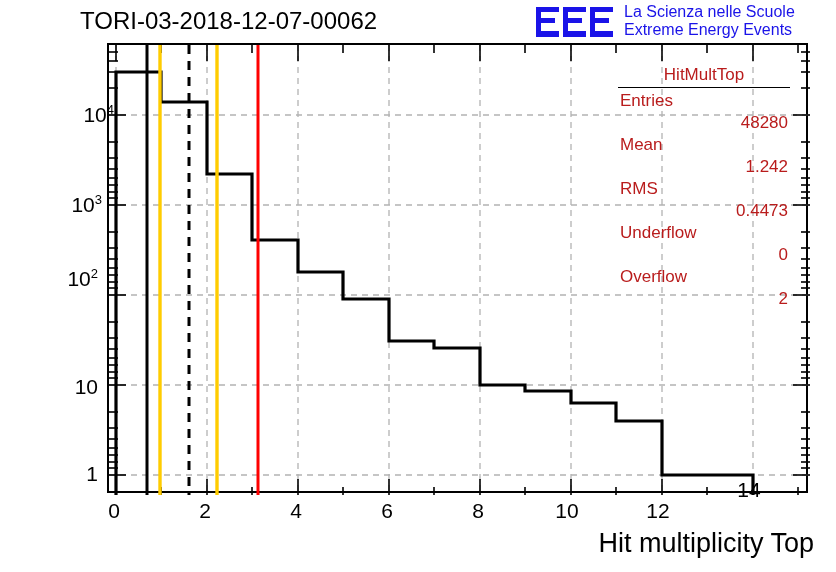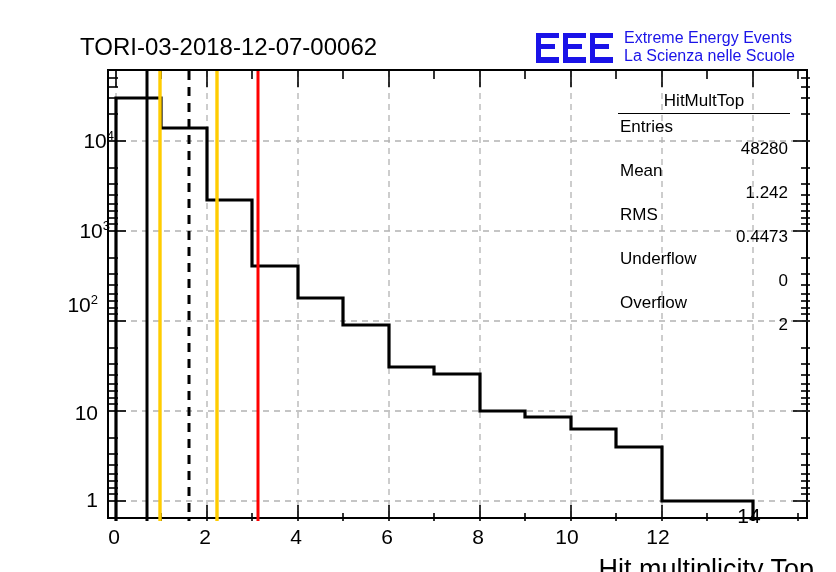--- a/index.html
+++ b/index.html
@@ -1,21 +1,21 @@
 <!DOCTYPE html>
 <html><head>
 <meta charset="utf-8">
 <style>
   html,body{margin:0;padding:0;}
   body{
     width:836px;height:572px;background:#ffffff;overflow:hidden;
     font-family:"Liberation Sans", sans-serif;
     position:relative;
   }
-  #root{position:absolute;left:0;top:0;width:836px;height:540px;margin-top:26px;}
+  #root{position:absolute;left:0;top:0;width:836px;height:540px;}
 
   
   .plot-title{
     position:absolute;left:80px;top:7px;
     font-size:24px;color:#000;letter-spacing:0px;white-space:nowrap;
   }
 
   
   .logo-wrap{position:absolute;left:536px;top:2px;width:296px;height:40px;}
   .logo-mark{position:absolute;left:0px;top:4px;width:80px;height:32px;}
@@ -36,21 +36,21 @@
   .ylab{position:absolute;text-align:right;font-size:21px;color:#000;white-space:nowrap;}
   .ylab sup{font-size:13px;vertical-align:super;}
   .xlab{position:absolute;font-size:21px;color:#000;text-align:center;white-space:nowrap;}
   .xaxis-title{
     position:absolute;right:22px;top:528px;font-size:27px;color:#000;white-space:nowrap;
   }
 
   
   .statsbox{
     position:absolute;left:612px;top:64px;width:184px;height:141px;
-    background:transparent;font-size:17px;color:#000000;
+    background:transparent;font-size:17px;color:#b91c1c;
   }
   .stats-title{
     text-align:center;padding-top:1px;padding-bottom:1px;font-size:17px;
   }
   .stats-rule{height:0;border-top:1.5px solid #000;margin:1px 6px 2px 6px;}
   .stats-row{display:flex;justify-content:space-between;padding:0 8px;line-height:22px;flex-direction:column;}
   .stats-row .k{text-align:left;}
   .stats-row .v{text-align:right;}
 </style>
 </head>
@@ -71,27 +71,27 @@
         <rect x="27" y="1" width="5" height="30"></rect>
         <rect x="27" y="12" width="19" height="5"></rect>
         <rect x="27" y="25" width="23" height="6"></rect>
         <rect x="54" y="1" width="23" height="5"></rect>
         <rect x="54" y="1" width="5" height="30"></rect>
         <rect x="54" y="12" width="19" height="5"></rect>
         <rect x="54" y="25" width="23" height="6"></rect>
       </g>
     </svg>
     <div class="logo-text">
+      <div>La Scienza nelle Scuole</div>
       <div>Extreme Energy Events</div>
-      <div>La Scienza nelle Scuole</div>
     </div>
   </div>
 
   <div class="ylab" style="left:48px;top:102px;width:66px;">10<sup>4</sup></div>
-  <div class="ylab" style="left:44px;top:192px;width:66px;">10<sup>3</sup></div>
+  <div class="ylab" style="left:36px;top:192px;width:66px;">10<sup>3</sup></div>
   <div class="ylab" style="left:32px;top:266px;width:66px;">10<sup>2</sup></div>
   <div class="ylab" style="left:32px;top:375px;width:66px;">10</div>
   <div class="ylab" style="left:32px;top:462px;width:66px;">1</div>
 
   <div class="xlab" style="left:100px;top:499px;width:28px;">0</div>
   <div class="xlab" style="left:191px;top:499px;width:28px;">2</div>
   <div class="xlab" style="left:282px;top:499px;width:28px;">4</div>
   <div class="xlab" style="left:373px;top:499px;width:28px;">6</div>
   <div class="xlab" style="left:464px;top:499px;width:28px;">8</div>
   <div class="xlab" style="left:547px;top:499px;width:40px;">10</div>

